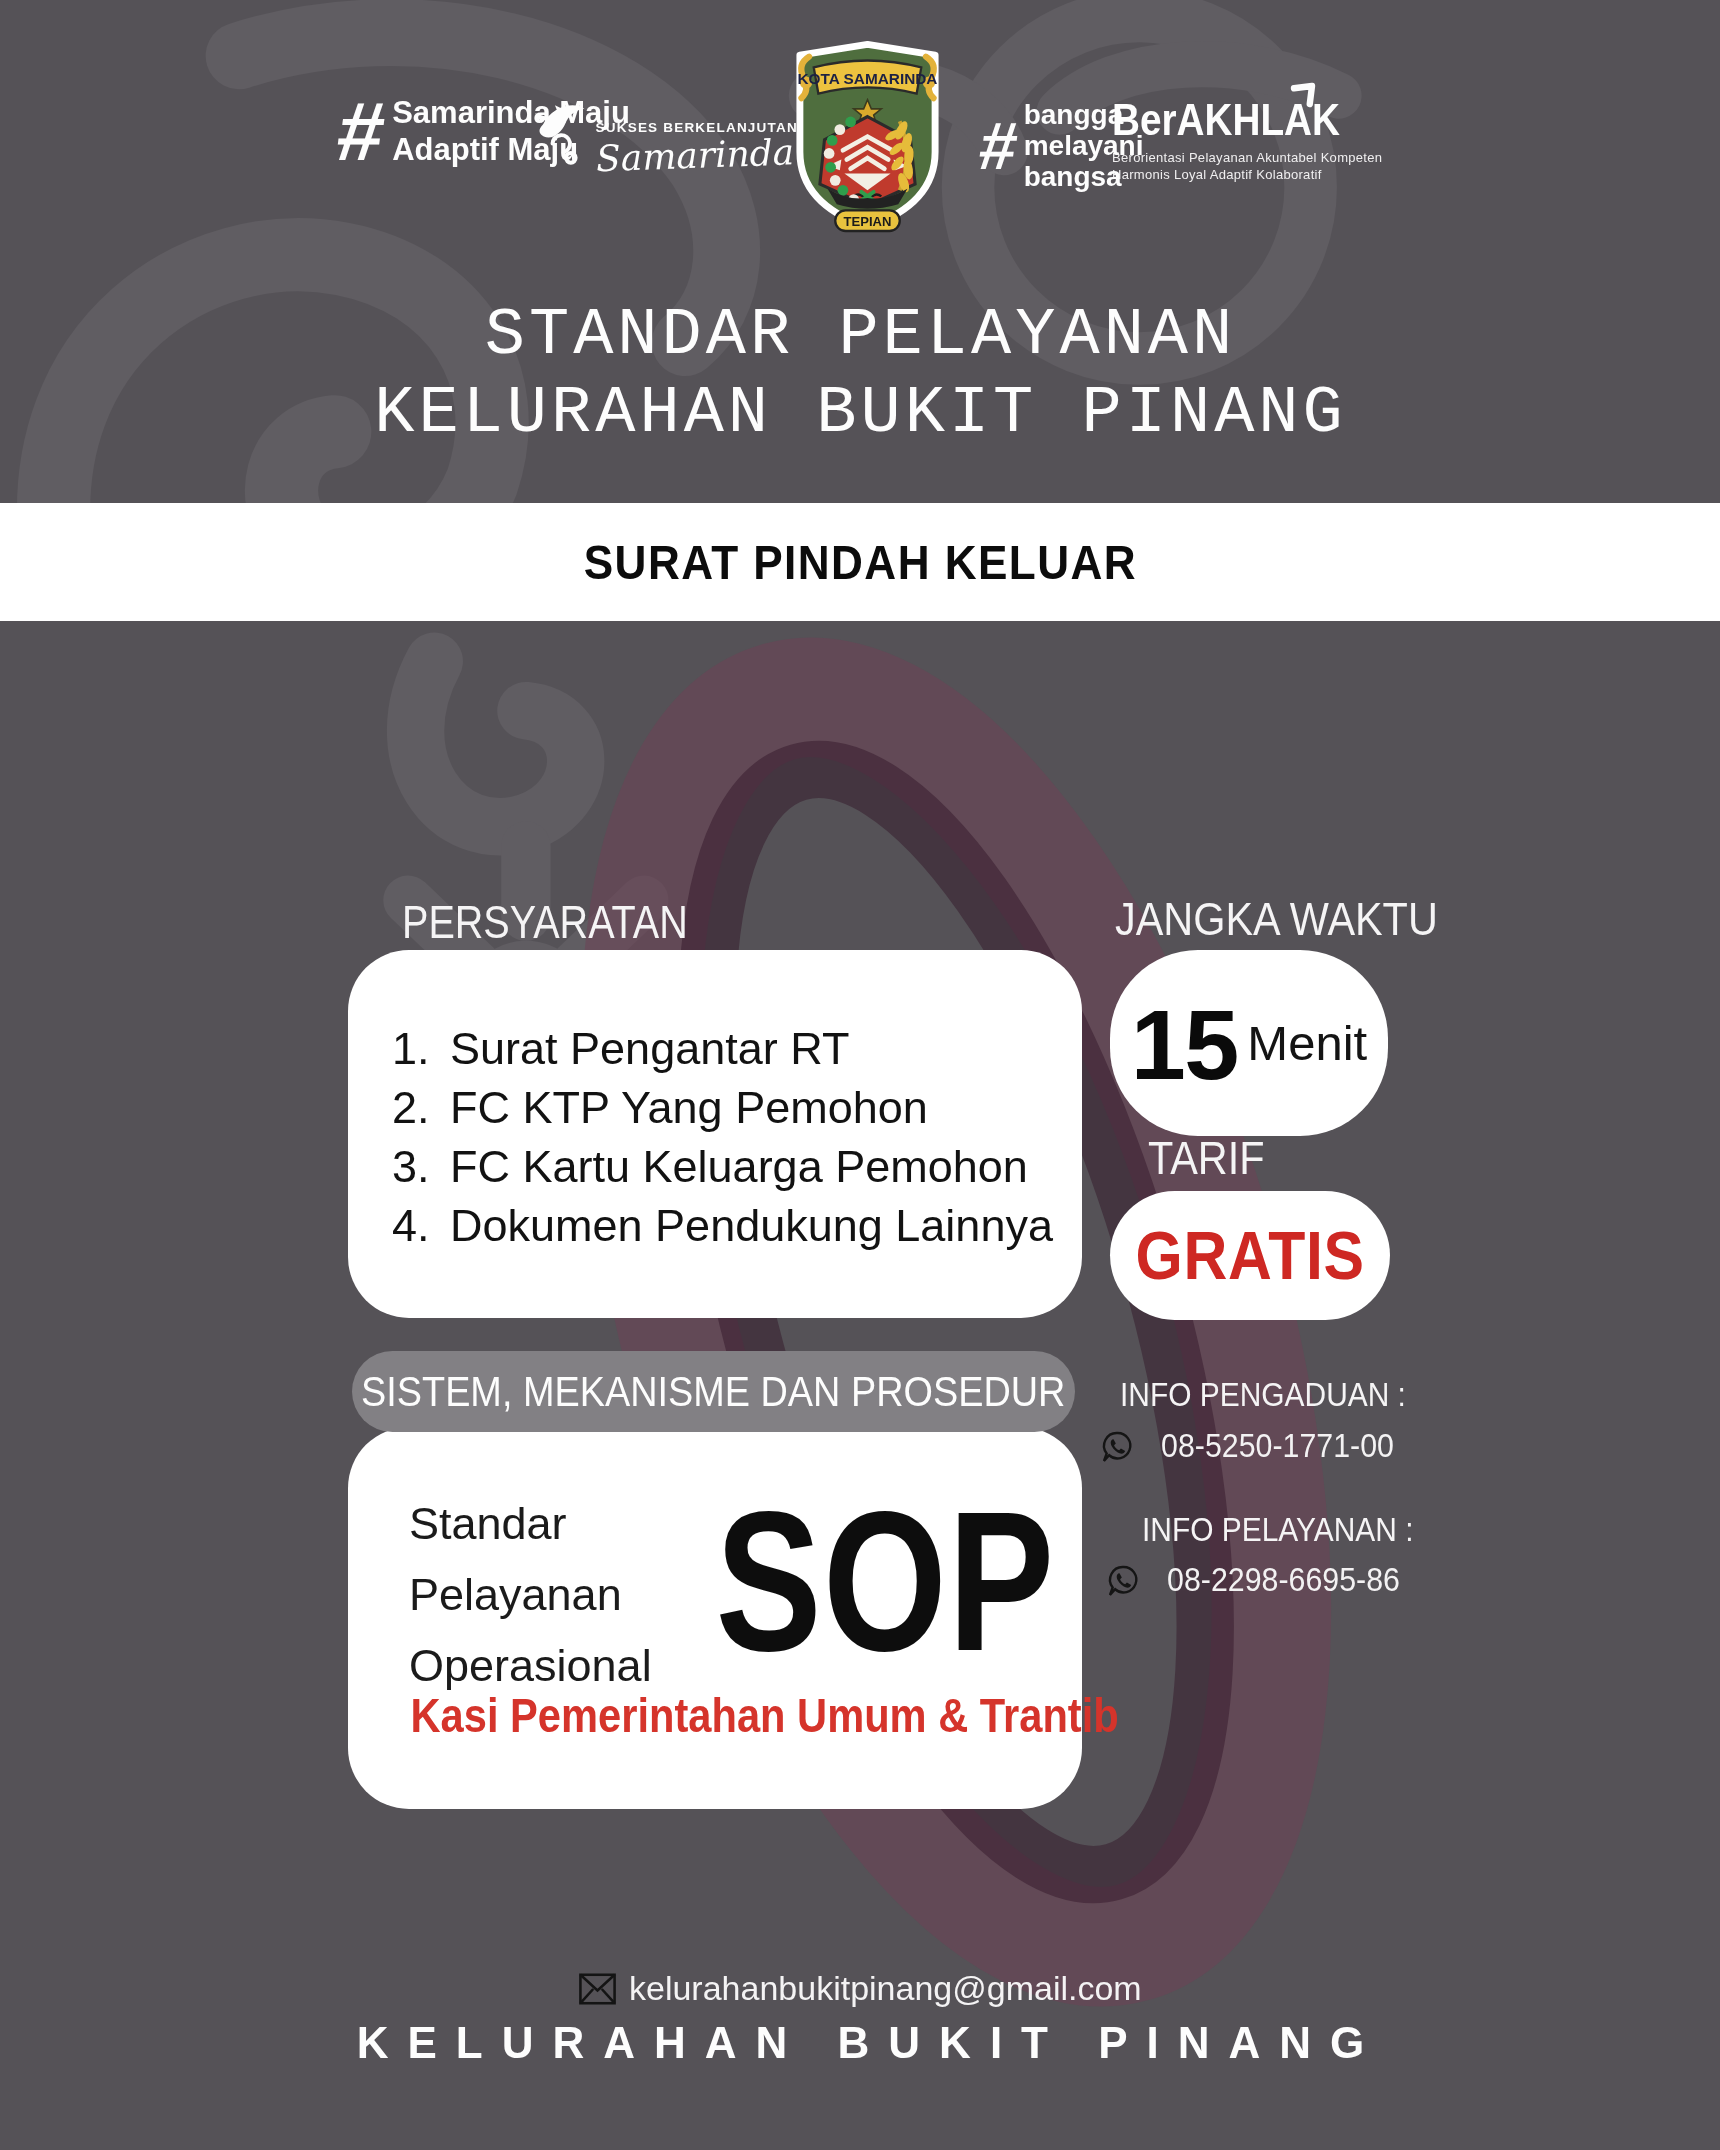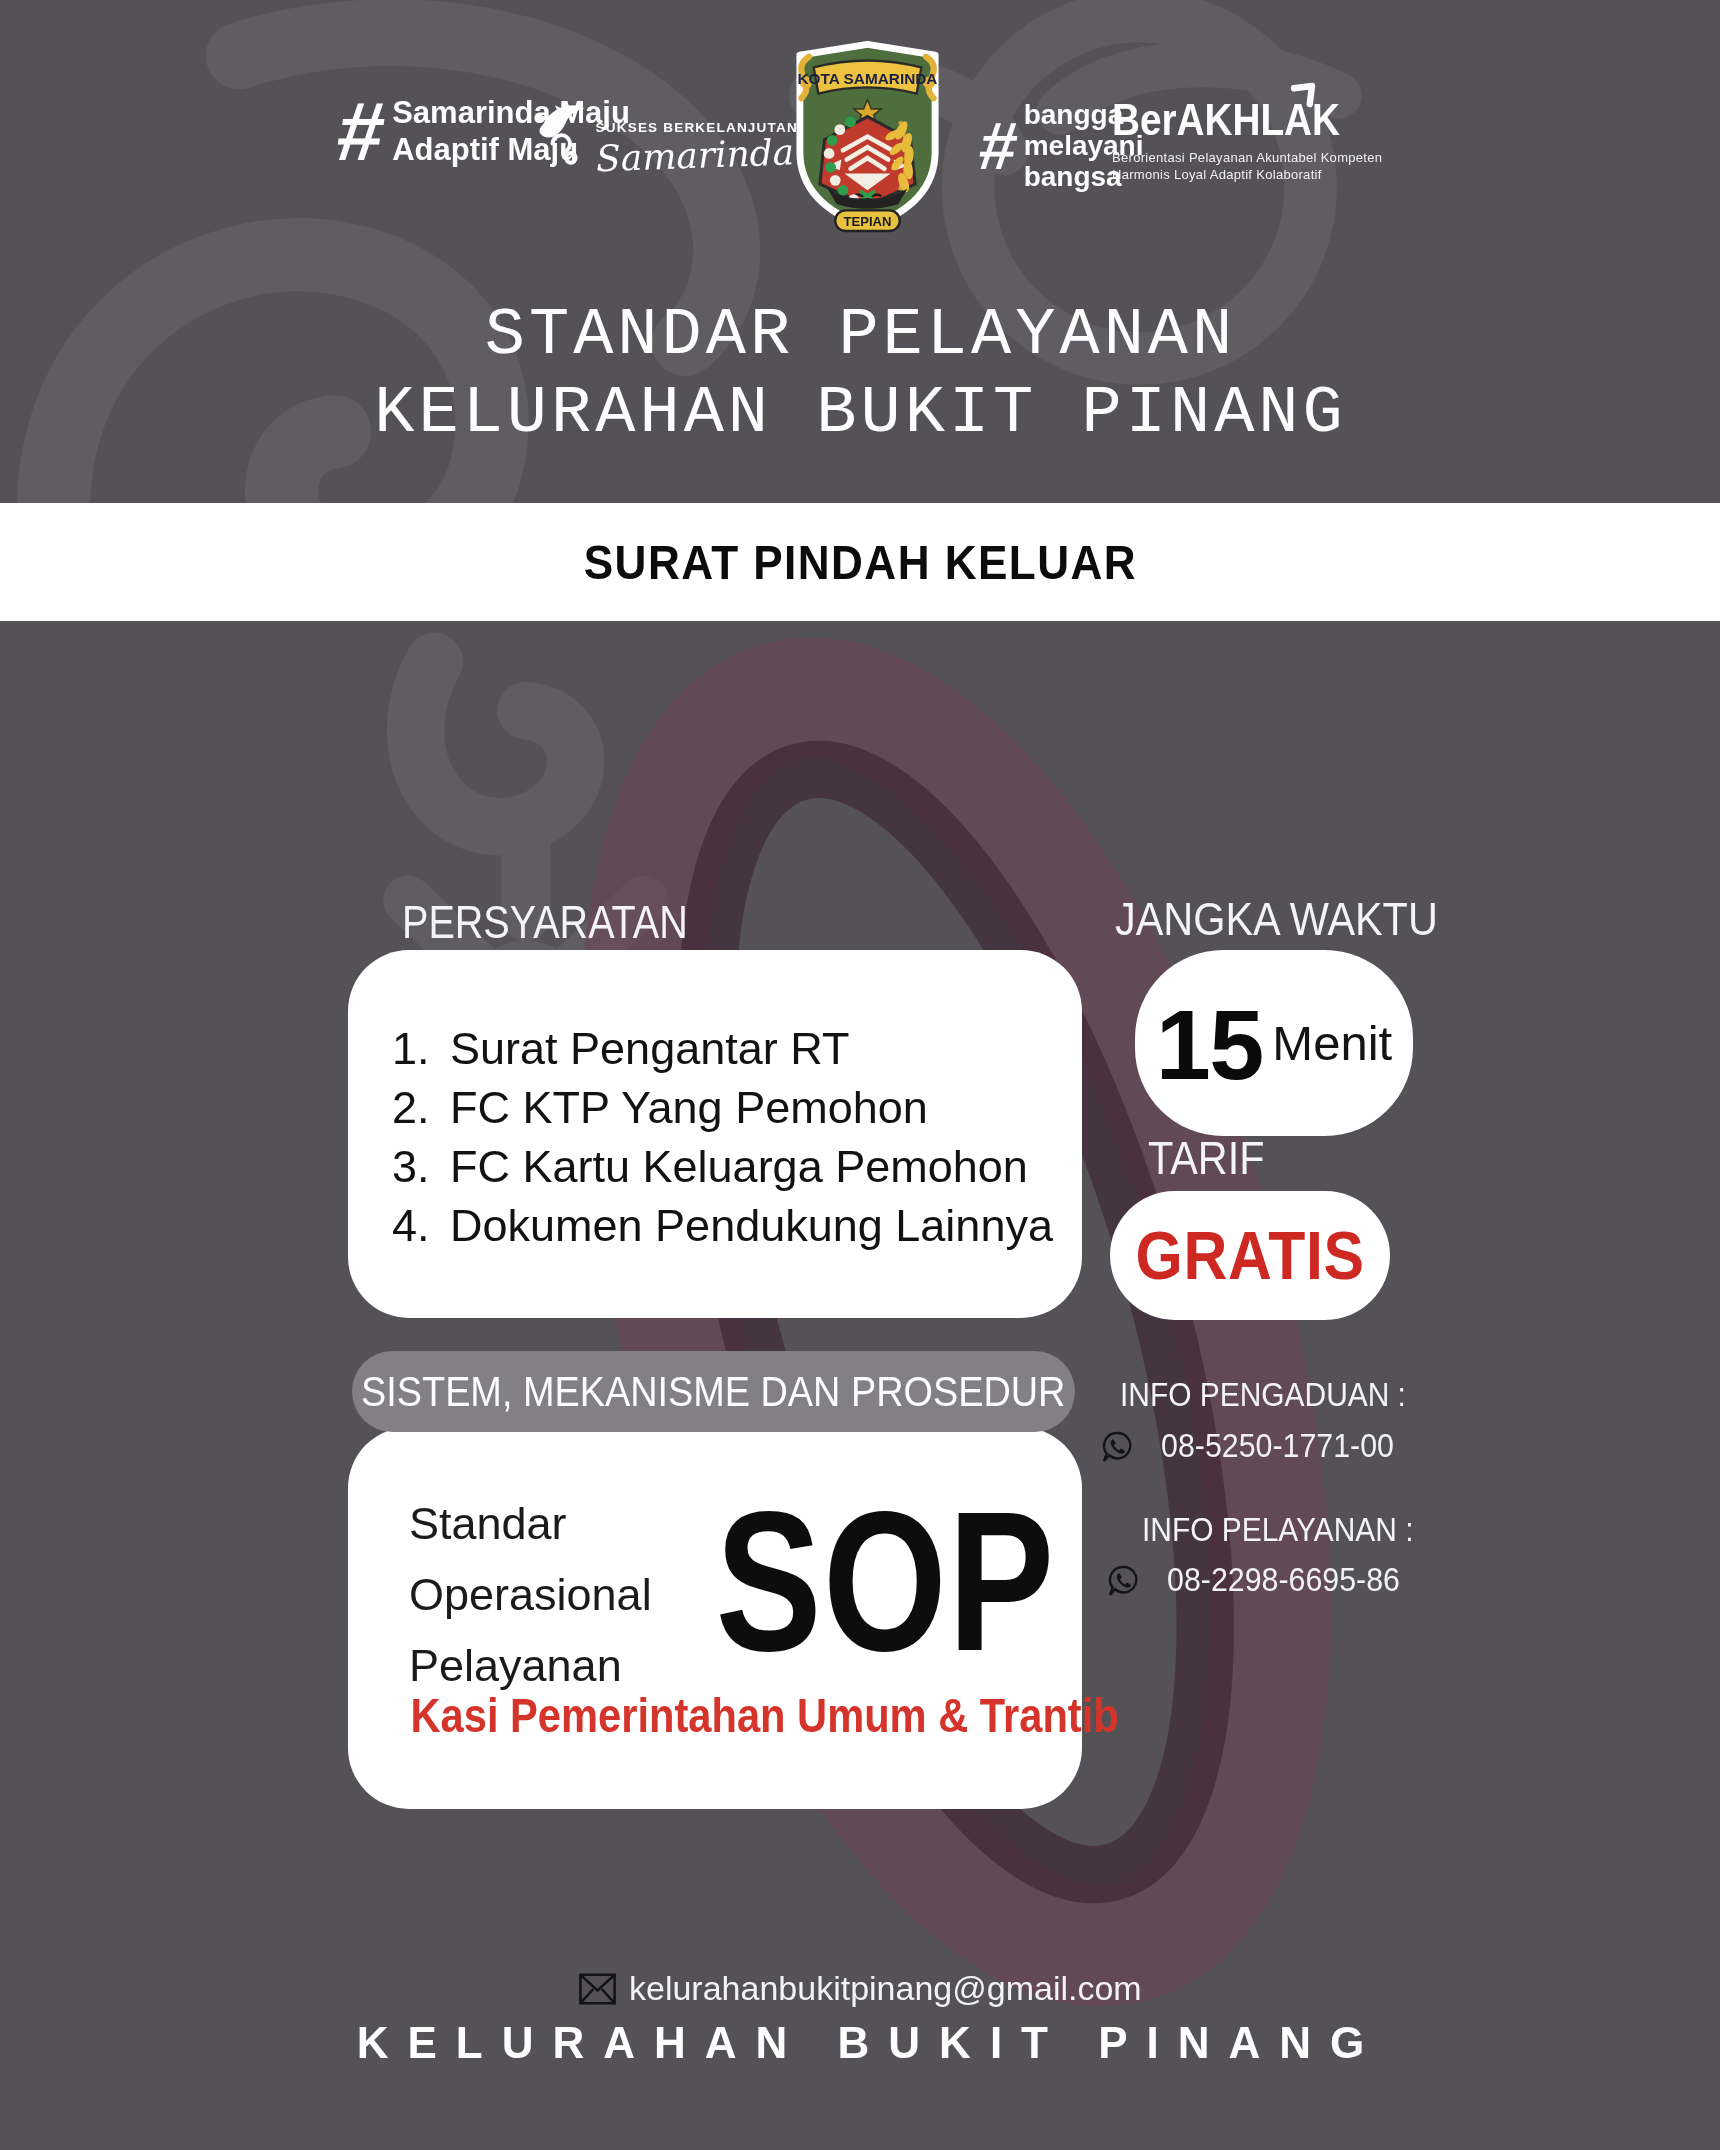--- a/index.html
+++ b/index.html
@@ -40,21 +40,21 @@
   .band span{font-size:49px;font-weight:700;letter-spacing:1.6px;color:#0c0c0c;
     transform:scaleX(.9);transform-origin:center;}
   
   .sec-label{color:#f5f4f5;font-size:46px;line-height:49px;font-weight:400;
     transform:scaleX(.86);transform-origin:0 50%;z-index:3;white-space:nowrap;}
   
   .req-box{left:348px;top:950px;width:734px;height:368px;background:#ffffff;border-radius:61px;z-index:2;}
   .req-box ol{margin:69px 0 4px 0;padding:0 0 0 94px;}
   .req-box li{font-size:45px;line-height:59px;color:#121212;padding-left:8px;}
   
-  .time-box{left:1135px;top:950px;width:278px;height:186px;background:#ffffff;border-radius:88px;z-index:2;
+  .time-box{left:1110px;top:950px;width:278px;height:186px;background:#ffffff;border-radius:88px;z-index:2;
     display:flex;align-items:flex-end;justify-content:center;}
   .time-value{font-size:99px;font-weight:700;color:#0a0a0a;letter-spacing:-1.6px;align-self:center;margin-top:4.8px;}
   .time-unit{font-size:49px;font-weight:400;color:#141414;margin-left:9.6px;align-self:center;}
   .free-box{left:1110px;top:1191px;width:280px;height:129px;background:#ffffff;border-radius:65px;z-index:2;
     display:flex;align-items:center;justify-content:center;}
   .free-box span{font-size:69px;font-weight:700;color:#ce2823;transform:scaleX(.88);transform-origin:center;letter-spacing:0.8px;}
   
   .proc-pill{left:352px;top:1351px;width:723px;height:81px;background:#828084;border-radius:41px;z-index:3;
     display:flex;align-items:center;justify-content:center;}
   .proc-pill span{font-size:43px;font-weight:400;color:#fdfdfd;transform:scaleX(.88);transform-origin:center;white-space:nowrap;}
@@ -233,22 +233,22 @@
   <div class="abs free-box">
     <span>GRATIS</span>
   </div>
 
   <div class="abs proc-pill">
     <span>SISTEM, MEKANISME DAN PROSEDUR</span>
   </div>
   <div class="abs sop-box"></div>
   <div class="abs sop-label">
     <div>Standar</div>
+    <div>Pelayanan</div>
     <div>Operasional</div>
-    <div>Pelayanan</div>
   </div>
   <div class="abs sop-abbr">
     <span>SOP</span>
   </div>
   <div class="abs sop-kasi">
     <span>Kasi Pemerintahan Umum &amp; Trantib</span>
   </div>
 
   <div class="abs info-label" style="left:1120px;top:1373px;">INFO PENGADUAN :</div>
   <div class="abs phone-row" style="left:1100px;top:1427px;">

